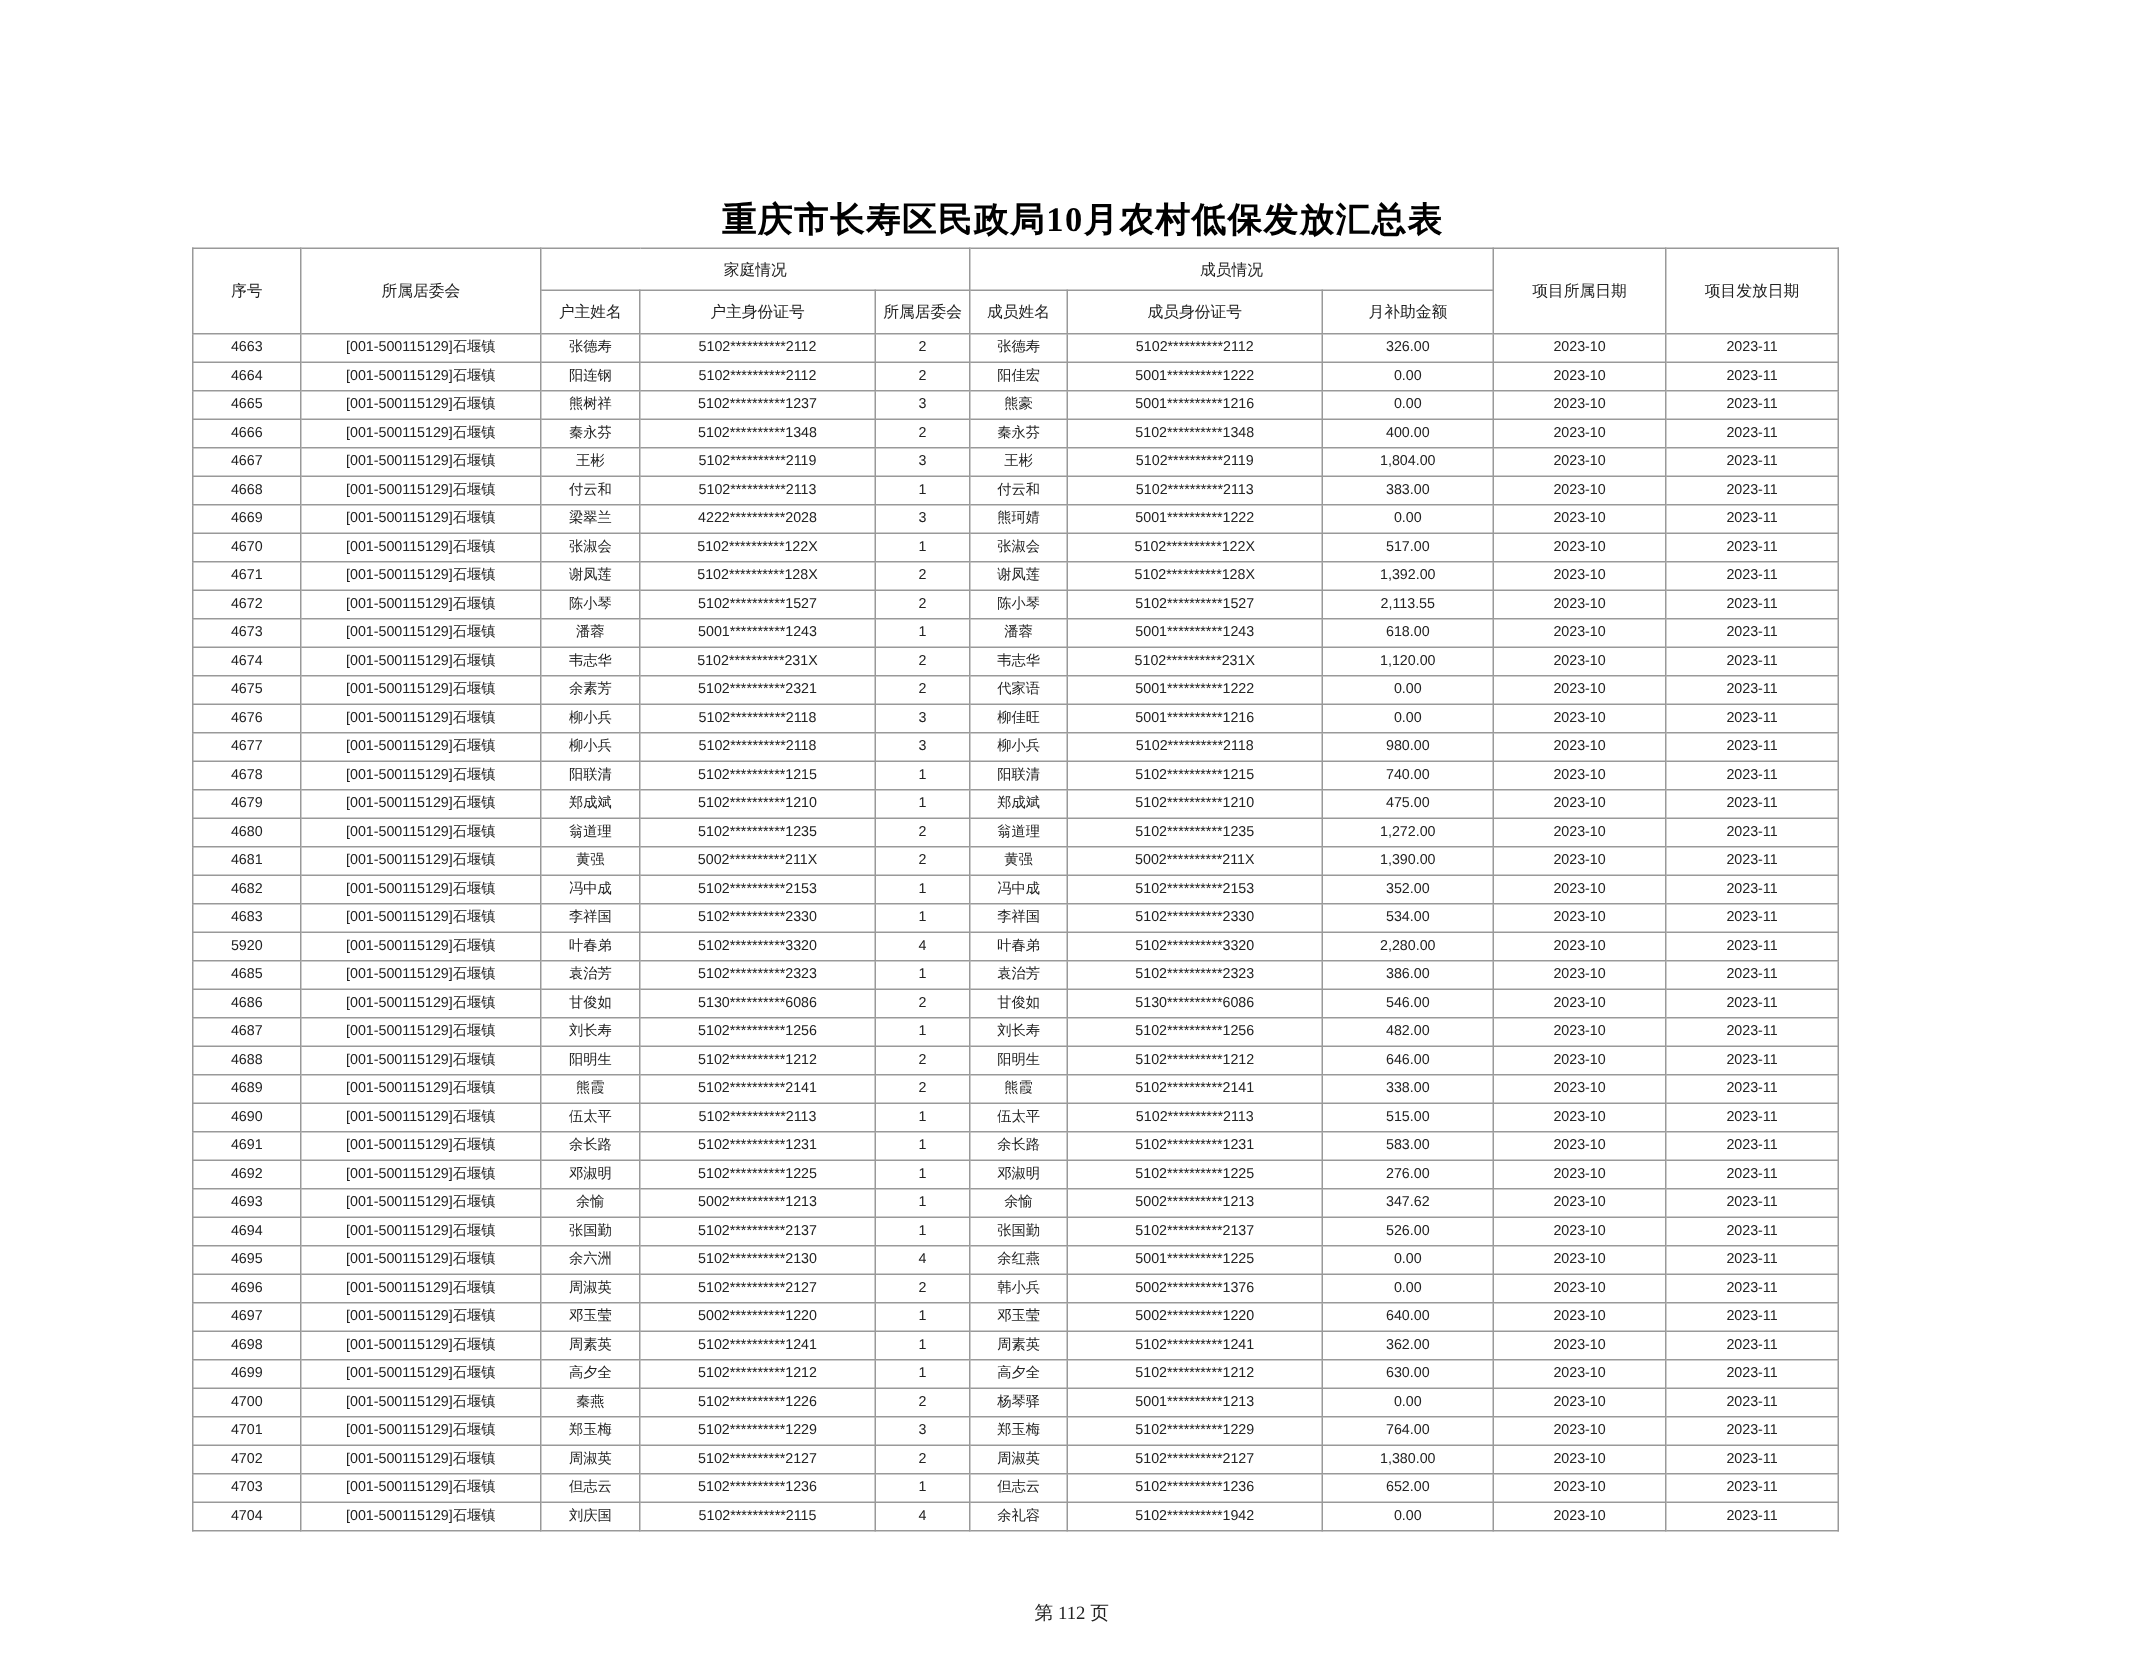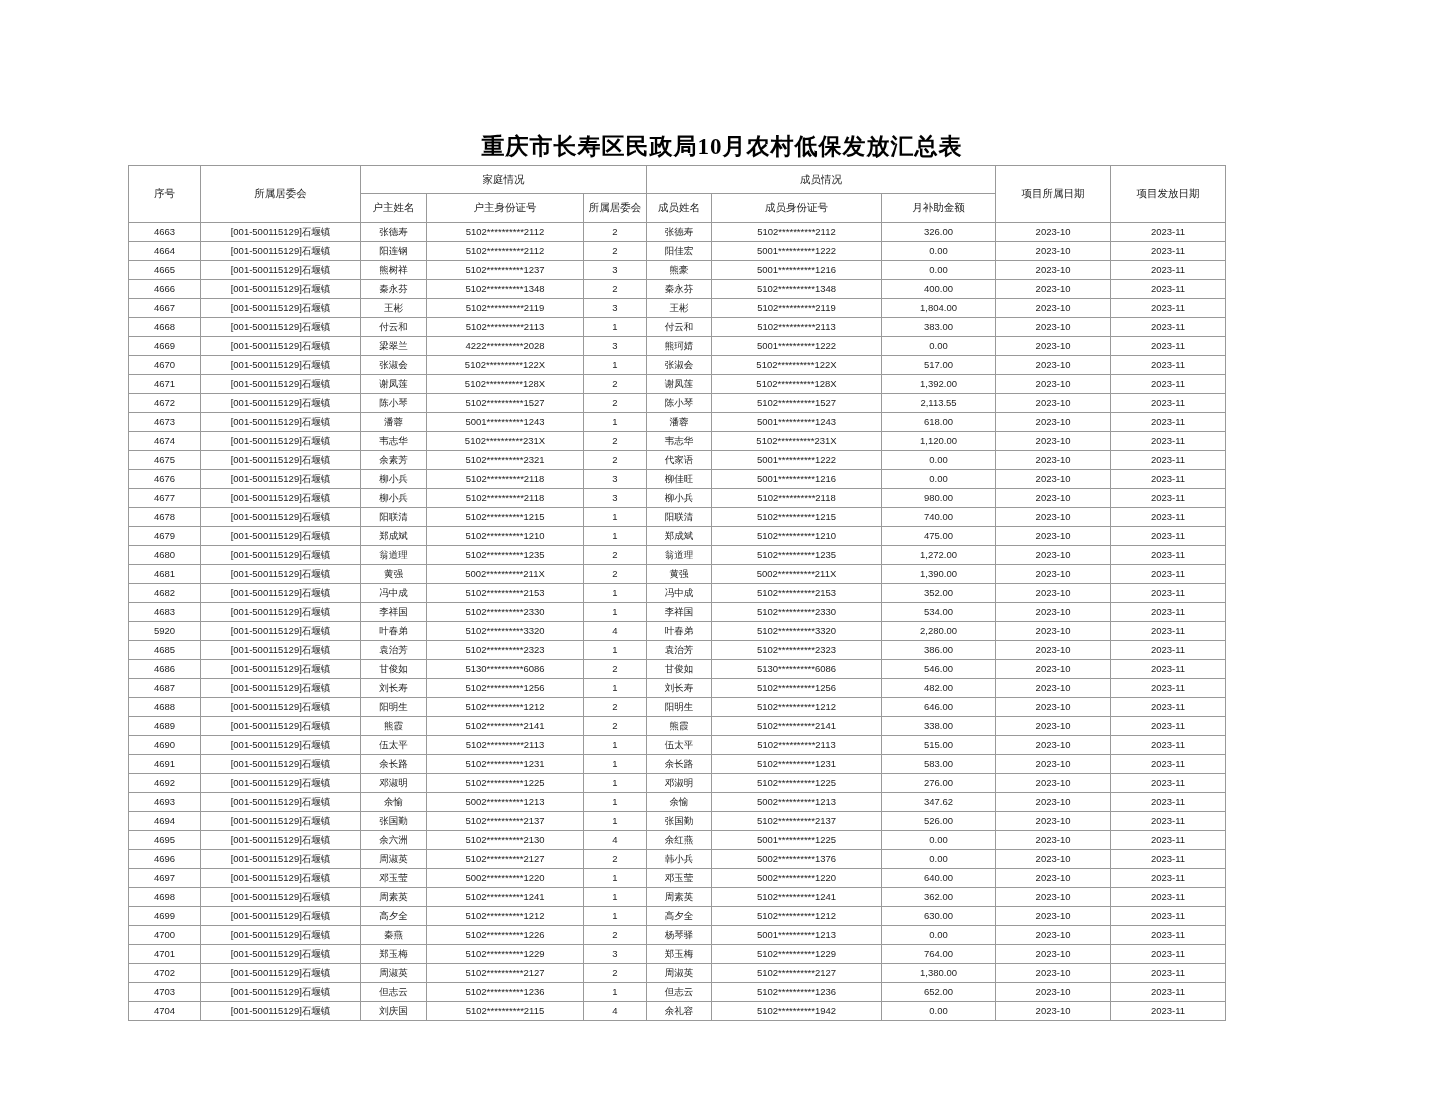--- a/index.html
+++ b/index.html
@@ -611,14 +611,15 @@
             <td>余礼容</td>
             <td>5102**********1942</td>
             <td>0.00</td>
             <td>2023-10</td>
             <td>2023-11</td>
           </tr>
         </tbody>
     </table>
   </div>
 
+  <div class="doc-footer">第 112 页</div>
 
 </div>
 
 </body></html>

